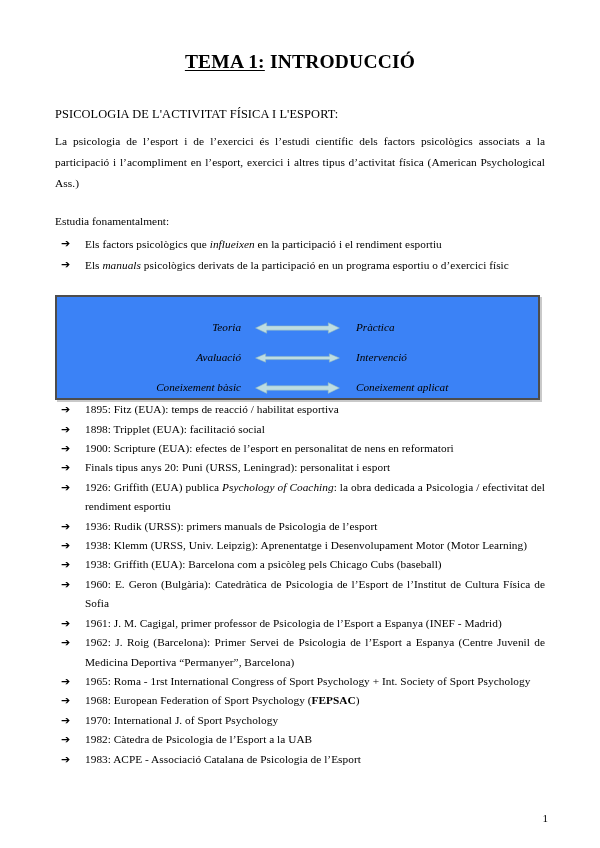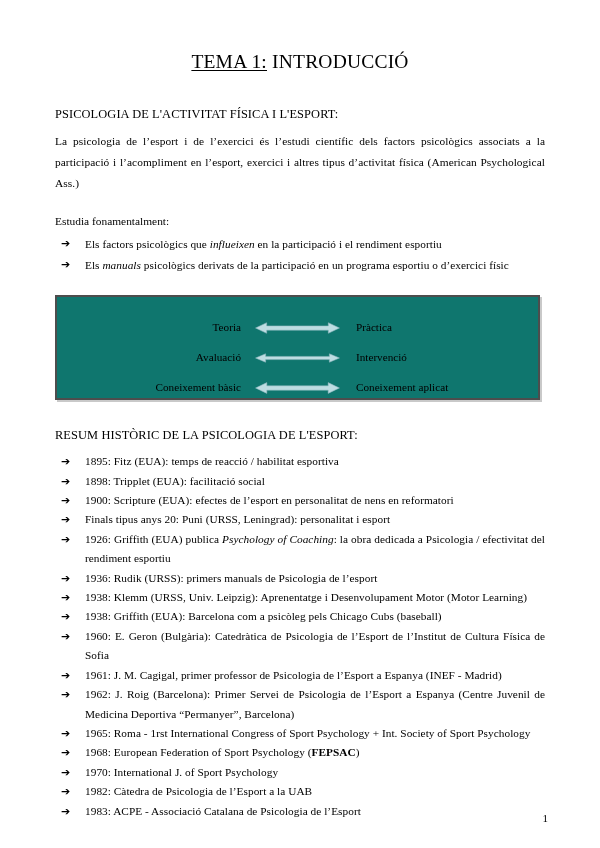--- a/index.html
+++ b/index.html
@@ -26,21 +26,21 @@
     position: absolute;
     left: 55px;
     top: 50px;
     width: 490px;
   }
 
   
   .doc-title {
     text-align: center;
     font-size: 19.5px;
-    font-weight: normal;
+    font-weight: bold;
     letter-spacing: 0.2px;
     margin: 0 0 34px 0;
     line-height: 1.2;
   }
   .doc-title .underlined {
     text-decoration: underline;
     text-underline-offset: 2px;
   }
 
   
@@ -97,23 +97,24 @@
 
   
   .diagram-wrap {
     margin: 20px 0 0 0;
   }
   .diagram-box {
     position: relative;
     width: 485px;
     height: 105px;
     border: 2px solid #4d4d4d;
-    background: #0f766e;
+    background: #3b82f6;
     box-shadow: 2px 2px 0 0 #c9c9c9;
     box-sizing: border-box;
+    font-style: italic;
   }
   .diagram-row {
     position: absolute;
     left: 0;
     width: 100%;
     height: 26px;
     display: flex;
     align-items: center;
   }
   .diagram-row.r1 { top: 18px; }
@@ -210,21 +211,20 @@
             <svg class="dbl-arrow" width="158" height="22" viewBox="0 0 158 22">
               <polygon points="1,11 22,1 22,7 136,7 136,1 157,11 136,21 136,15 22,15 22,21" fill="#bddde2" stroke="#8fb8bf" stroke-width="1"></polygon>
             </svg>
           </span>
           <span class="dg-label right">Coneixement aplicat</span>
         </div>
 
       </div>
     </div>
 
-    <h2 class="section-heading" style="margin-top:28px;">RESUM HISTÒRIC DE LA PSICOLOGIA DE L'ESPORT:</h2>
 
     <ul class="arrow-list tight">
       <li>
         <span class="bullet-arrow">➔</span>
         <span>1895: Fitz (EUA): temps de reacció / habilitat esportiva</span>
       </li>
       <li>
         <span class="bullet-arrow">➔</span>
         <span>1898: Tripplet (EUA): facilitació social</span>
       </li>

